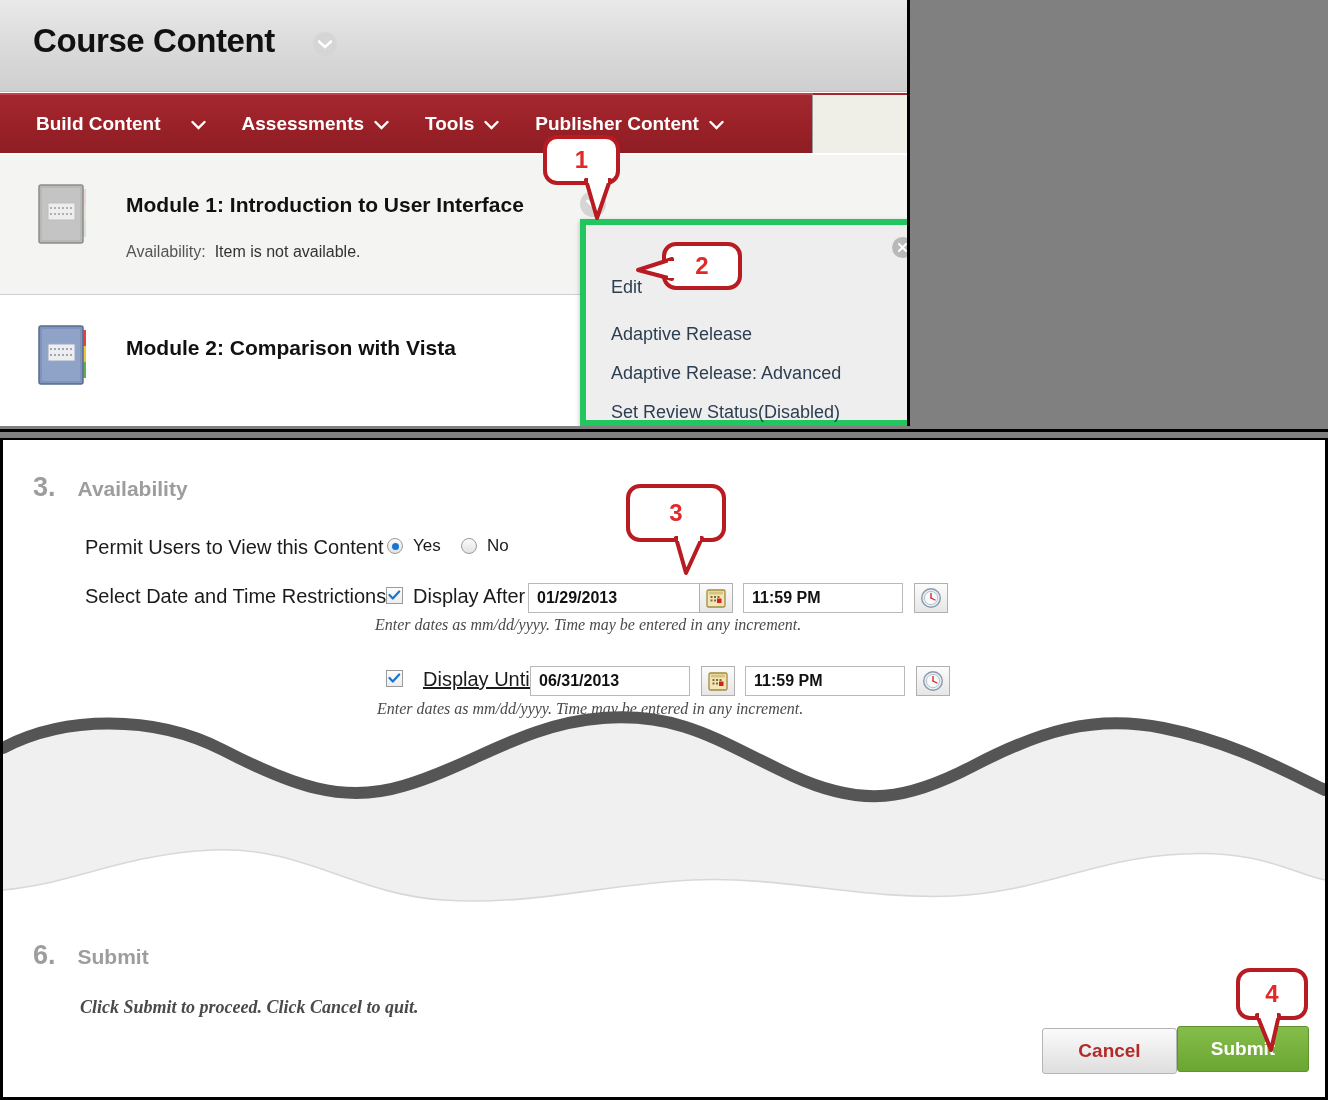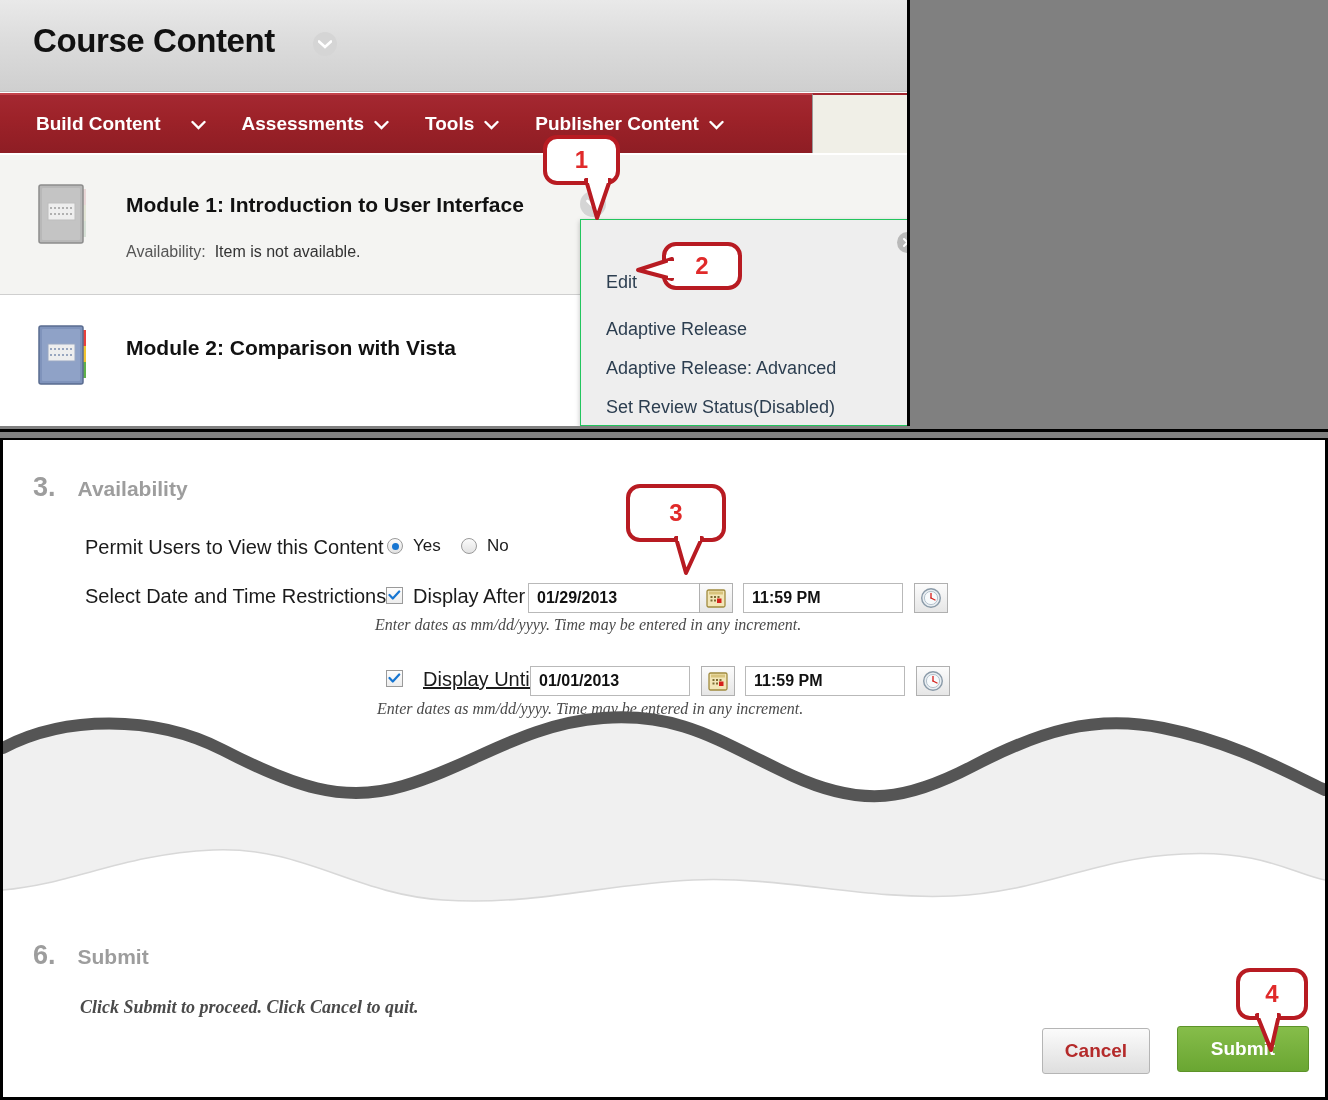--- a/index.html
+++ b/index.html
@@ -88,21 +88,21 @@
   .mod-chev {
     position: absolute; width: 26px; height: 26px; border-radius: 50%;
     background: #d5d5d5;
     display: flex; align-items: center; justify-content: center;
   }
 
   
   .ctx-menu {
     position: absolute; left: 580px; top: 219px; width: 352px; height: 207px;
     background: #eeeeee;
-    border: 1px solid #22c55e;
+    border: 6px solid #22c55e;
     box-shadow: 0 2px 5px rgba(0,0,0,.25);
     z-index: 30;
   }
   .ctx-close {
     position: absolute; right: 13px; top: 12px;
     width: 21px; height: 21px; border-radius: 50%;
     background: #b9b9b9;
     display: flex; align-items: center; justify-content: center;
   }
   .ctx-item {
@@ -189,21 +189,21 @@
     font-size: 18px; color: #4a4a4a;
     font-family: "Liberation Serif", serif; font-style: italic; font-weight: bold;
   }
   .btn {
     position: absolute; height: 46px;
     display: flex; align-items: center; justify-content: center;
     font-size: 19px; font-weight: bold;
     border-radius: 3px;
   }
   .btn-cancel {
-    left: 1039px; top: 588px; width: 108px;
+    left: 1039px; top: 588px; width: 135px;
     background: linear-gradient(to bottom,#fbfbfb,#dedede);
     border: 1px solid #b5b5b5; color: #b42a2a;
   }
   .btn-submit {
     left: 1174px; top: 586px; width: 132px;
     background: linear-gradient(to bottom,#86bd4a,#6aa632);
     border: 1px solid #5d9329; color: #ffffff;
   }
 
   
@@ -401,21 +401,21 @@
         </svg>
       </div>
       <div class="hint" style="left:372px; top:176px;">Enter dates as mm/dd/yyyy. Time may be entered in any increment.</div>
 
       <div class="cbox" style="left:383px; top:230px;">
         <svg width="13" height="11" viewBox="0 0 13 11">
             <path d="M1.5 5 L4.8 8.5 L11.2 1.5" stroke="#1675d1" stroke-width="2.2" fill="none" stroke-linecap="round" stroke-linejoin="round"></path>
           </svg>
       </div>
       <div class="field-label" style="left:420px; top:228px;text-decoration:underline;">Display Until</div>
-      <div class="txtinput" style="left:527px; top:226px; width:160px;">01/01/2013</div>
+      <div class="txtinput" style="left:527px; top:226px; width:160px;">06/31/2013</div>
       <div class="icon-btn" style="left:698px; top:226px;">
         <svg width="20" height="19" viewBox="0 0 20 19">
           <rect x="1" y="1" width="18" height="17" rx="1.5" fill="#f2e6b8" stroke="#a08b3e" stroke-width="1.3"></rect>
           <rect x="3" y="2.5" width="14" height="3" fill="#d8c37c"></rect>
           <rect x="4.5" y="7" width="2" height="2" fill="#7d6b33"></rect>
           <rect x="8" y="7" width="2" height="2" fill="#7d6b33"></rect>
           <rect x="11.5" y="7" width="2" height="2" fill="#7d6b33"></rect>
           <rect x="4.5" y="10.5" width="2" height="2" fill="#7d6b33"></rect>
           <rect x="8" y="10.5" width="2" height="2" fill="#7d6b33"></rect>
           <rect x="11" y="9.5" width="4.5" height="4.5" fill="#d6201c"></rect>

